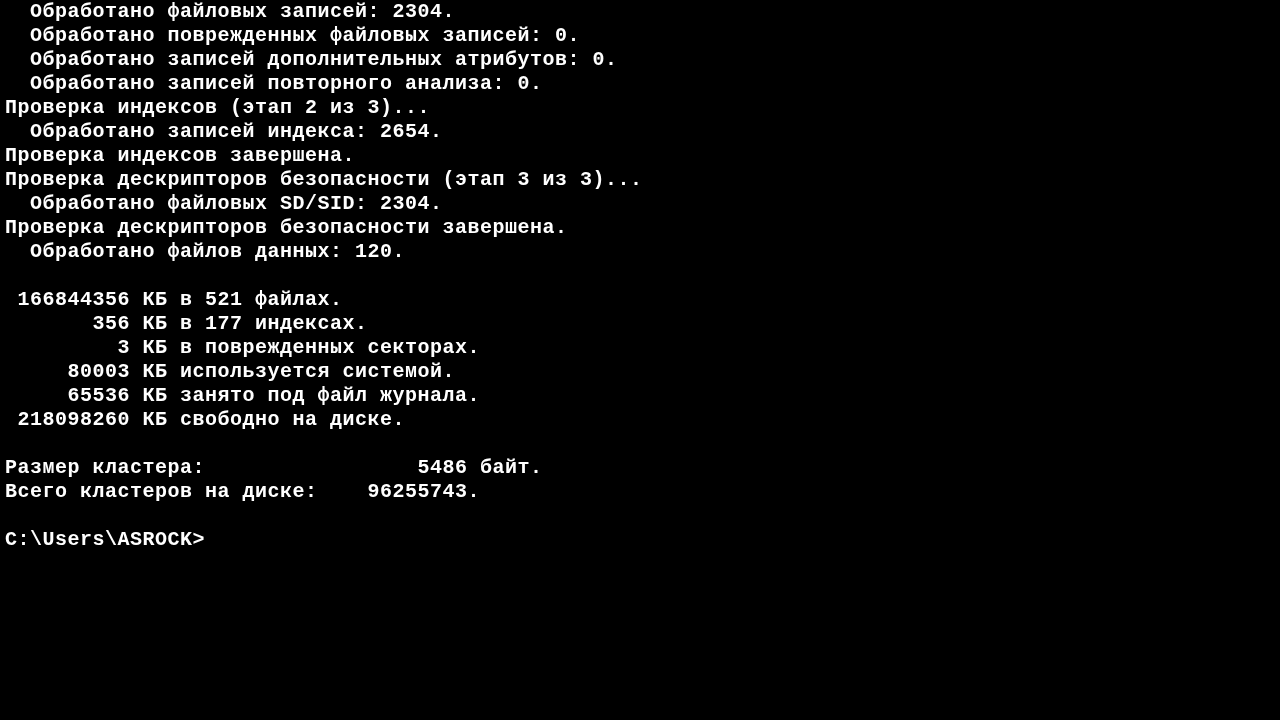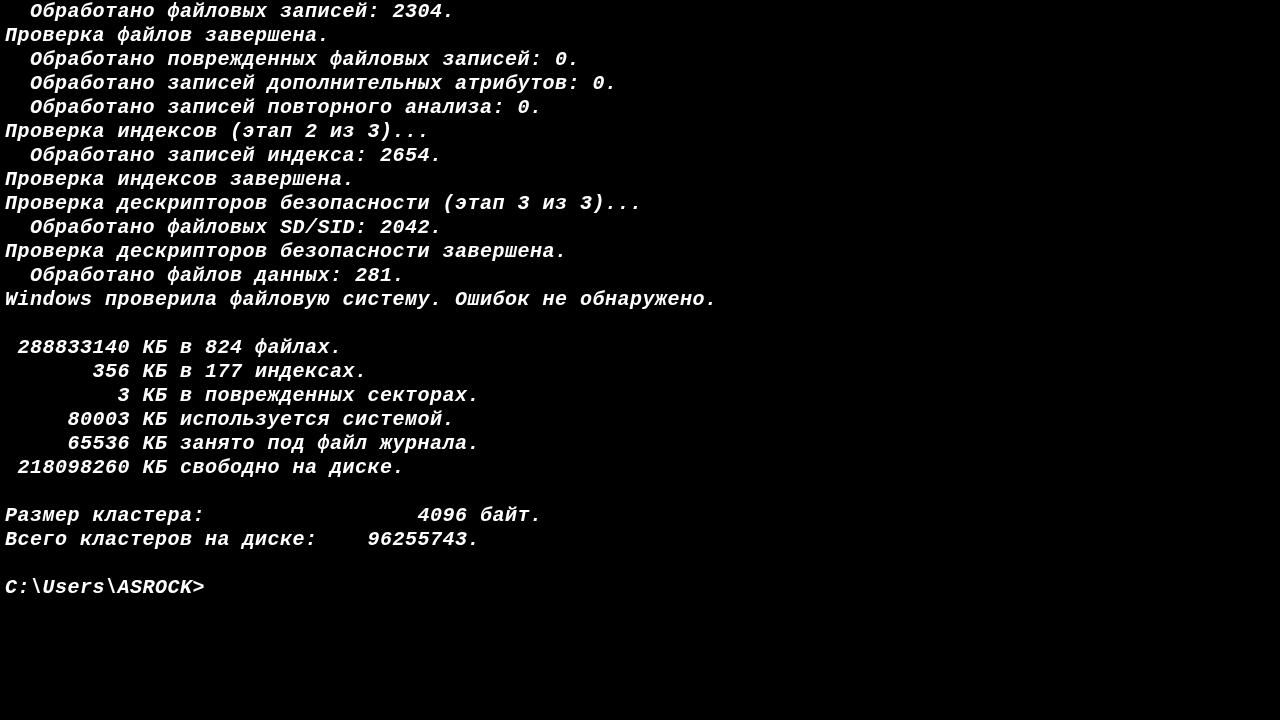--- a/index.html
+++ b/index.html
@@ -16,48 +16,45 @@
       line-height: 1.2;
       padding: 0 5px;
       width: 1280px;
       height: 720px;
       overflow: hidden;
       letter-spacing: 0.5px;
     }
     .line {
       white-space: pre;
       font-feature-settings: "kern" off;
-      font-style: italic;
     }
     .prompt {
       display: inline;
     }
   </style>
 </head>
 <body>
 
 <div>
   <div class="line">  Обработано файловых записей: 2304.</div>
-  <div class="line">Проверка файлов завершена.</div>
   <div class="line">  Обработано поврежденных файловых записей: 0.</div>
   <div class="line">  Обработано записей дополнительных атрибутов: 0.</div>
   <div class="line">  Обработано записей повторного анализа: 0.</div>
   <div class="line">Проверка индексов (этап 2 из 3)...</div>
   <div class="line">  Обработано записей индекса: 2654.</div>
   <div class="line">Проверка индексов завершена.</div>
   <div class="line">Проверка дескрипторов безопасности (этап 3 из 3)...</div>
-  <div class="line">  Обработано файловых SD/SID: 2042.</div>
+  <div class="line">  Обработано файловых SD/SID: 2304.</div>
   <div class="line">Проверка дескрипторов безопасности завершена.</div>
-  <div class="line">  Обработано файлов данных: 281.</div>
-  <div class="line">Windows проверила файловую систему. Ошибок не обнаружено.</div>
+  <div class="line">  Обработано файлов данных: 120.</div>
   <div class="line">&nbsp;</div>
-  <div class="line"> 288833140 КБ в 824 файлах.</div>
+  <div class="line"> 166844356 КБ в 521 файлах.</div>
   <div class="line">       356 КБ в 177 индексах.</div>
   <div class="line">         3 КБ в поврежденных секторах.</div>
   <div class="line">     80003 КБ используется системой.</div>
   <div class="line">     65536 КБ занято под файл журнала.</div>
   <div class="line"> 218098260 КБ свободно на диске.</div>
   <div class="line">&nbsp;</div>
-  <div class="line">Размер кластера:                 4096 байт.</div>
+  <div class="line">Размер кластера:                 5486 байт.</div>
   <div class="line">Всего кластеров на диске:    96255743.</div>
   <div class="line">&nbsp;</div>
   <div class="line"><span class="prompt">C:\Users\ASROCK&gt;</span></div>
 </div>
 
 </body></html>

